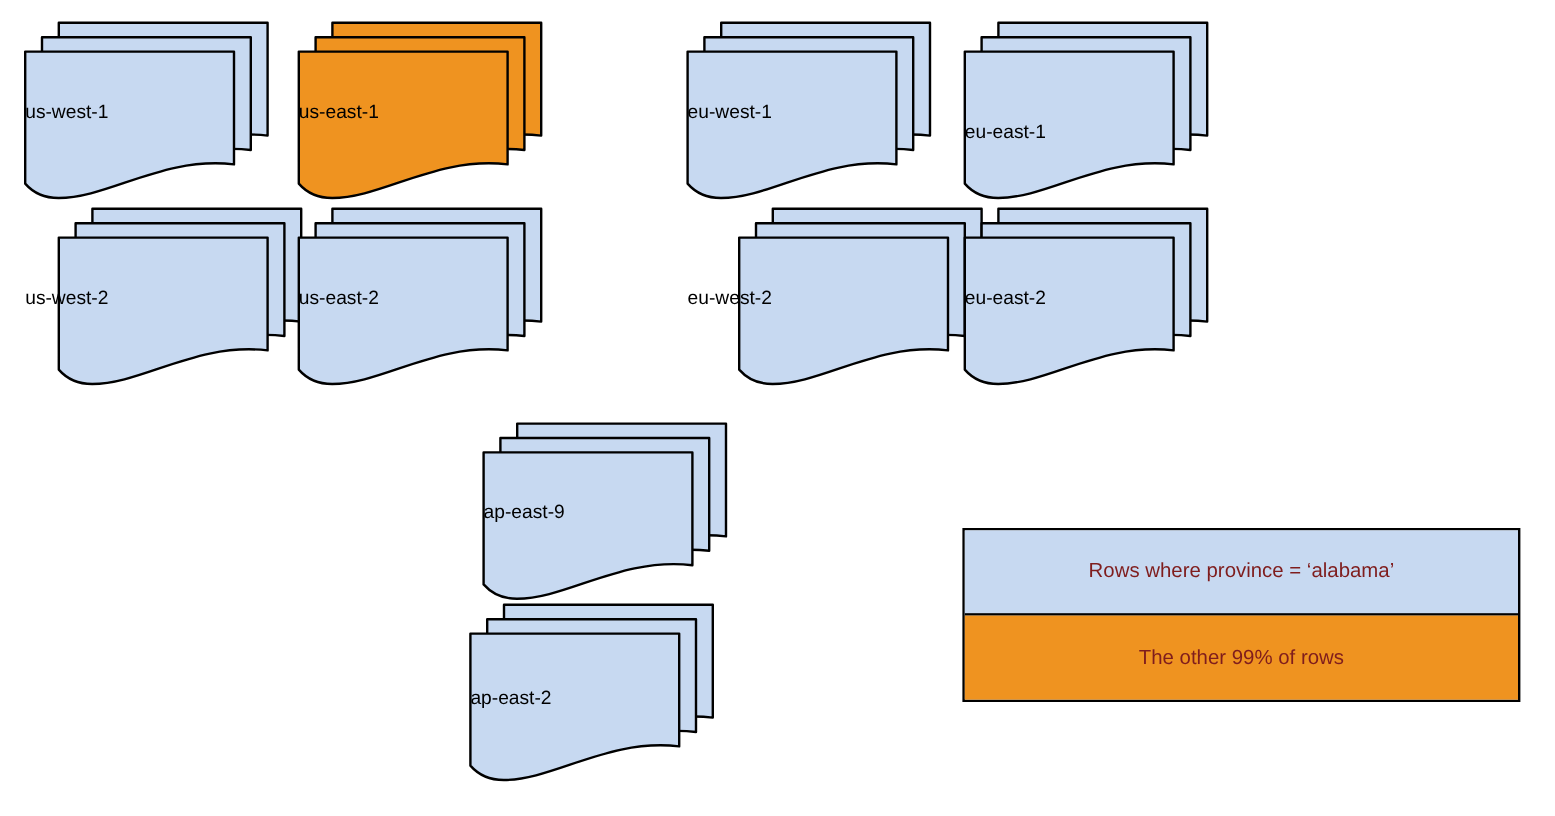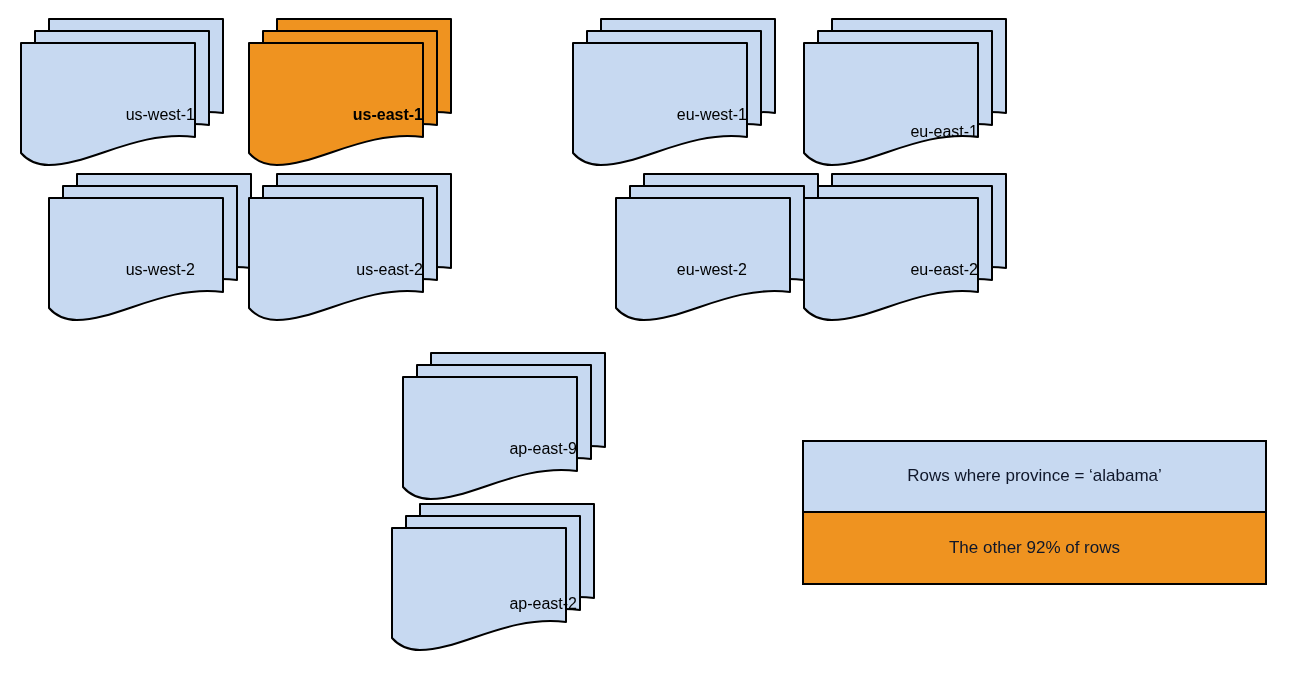--- a/index.html
+++ b/index.html
@@ -23,43 +23,42 @@
     position: absolute;
   }
   .doc-stack svg {
     display: block;
     overflow: visible;
   }
   .doc-label {
     position: absolute;
     font-size: 16px;
     color: #000000;
-    text-align: right;
+    text-align: left;
     white-space: nowrap;
     pointer-events: none;
     letter-spacing: 0px;
-    margin-top: 21px;
   }
   .legend {
     position: absolute;
     left: 802px;
     top: 440px;
     width: 465px;
     height: 145px;
     border: 2px solid #000000;
     box-sizing: border-box;
   }
   .legend-row {
     height: 50%;
     box-sizing: border-box;
     display: flex;
     align-items: center;
     justify-content: center;
     font-size: 17px;
-    color: #0f172a;
+    color: #7f1d1d;
   }
   .legend-row.blue {
     background: #c7d9f1;
     border-bottom: 2px solid #000000;
   }
   .legend-row.orange {
     background: #ef9320;
   }
 </style>
 </head>
@@ -87,21 +86,21 @@
           <g transform="translate(29,1)">
             <path d="M0,0 L174,0 L174,94 C114.84,87 69.60000000000001,122 27.84,122 C13.92,122 5.22,116 0,110 Z" fill="#ef9320" stroke="#000000" stroke-width="2" stroke-linejoin="round"></path>
           </g>
           <g transform="translate(15,13)">
             <path d="M0,0 L174,0 L174,94 C114.84,87 69.60000000000001,122 27.84,122 C13.92,122 5.22,116 0,110 Z" fill="#ef9320" stroke="#000000" stroke-width="2" stroke-linejoin="round"></path>
           </g>
           <g transform="translate(1,25)">
             <path d="M0,0 L174,0 L174,94 C114.84,87 69.60000000000001,122 27.84,122 C13.92,122 5.22,116 0,110 Z" fill="#ef9320" stroke="#000000" stroke-width="2" stroke-linejoin="round"></path>
           </g>
         </svg>
-        <div class="doc-label" style="left: 1px; top: 67px; width: 174px; font-weight: bold;">us-east-1</div>
+        <div class="doc-label" style="left: 1px; top: 67px; width: 174px;">us-east-1</div>
       </div>
       <div class="doc-stack" style="left: 572px; top: 18px; width: 202px; height: 150px;">
         <svg width="206" height="154" viewBox="0 0 206 154">
           <g transform="translate(29,1)">
             <path d="M0,0 L174,0 L174,94 C114.84,87 69.60000000000001,122 27.84,122 C13.92,122 5.22,116 0,110 Z" fill="#c7d9f1" stroke="#000000" stroke-width="2" stroke-linejoin="round"></path>
           </g>
           <g transform="translate(15,13)">
             <path d="M0,0 L174,0 L174,94 C114.84,87 69.60000000000001,122 27.84,122 C13.92,122 5.22,116 0,110 Z" fill="#c7d9f1" stroke="#000000" stroke-width="2" stroke-linejoin="round"></path>
           </g>
           <g transform="translate(1,25)">
@@ -208,17 +207,17 @@
         </svg>
         <div class="doc-label" style="left: 1px; top: 71px; width: 185px;">ap-east-2</div>
       </div>
     </div>
 
   <div class="legend">
     <div class="legend-row blue">
       <span>Rows where province = ‘alabama’</span>
     </div>
     <div class="legend-row orange">
-      <span>The other 92% of rows</span>
+      <span>The other 99% of rows</span>
     </div>
   </div>
 
 </div>
 
 </body></html>

